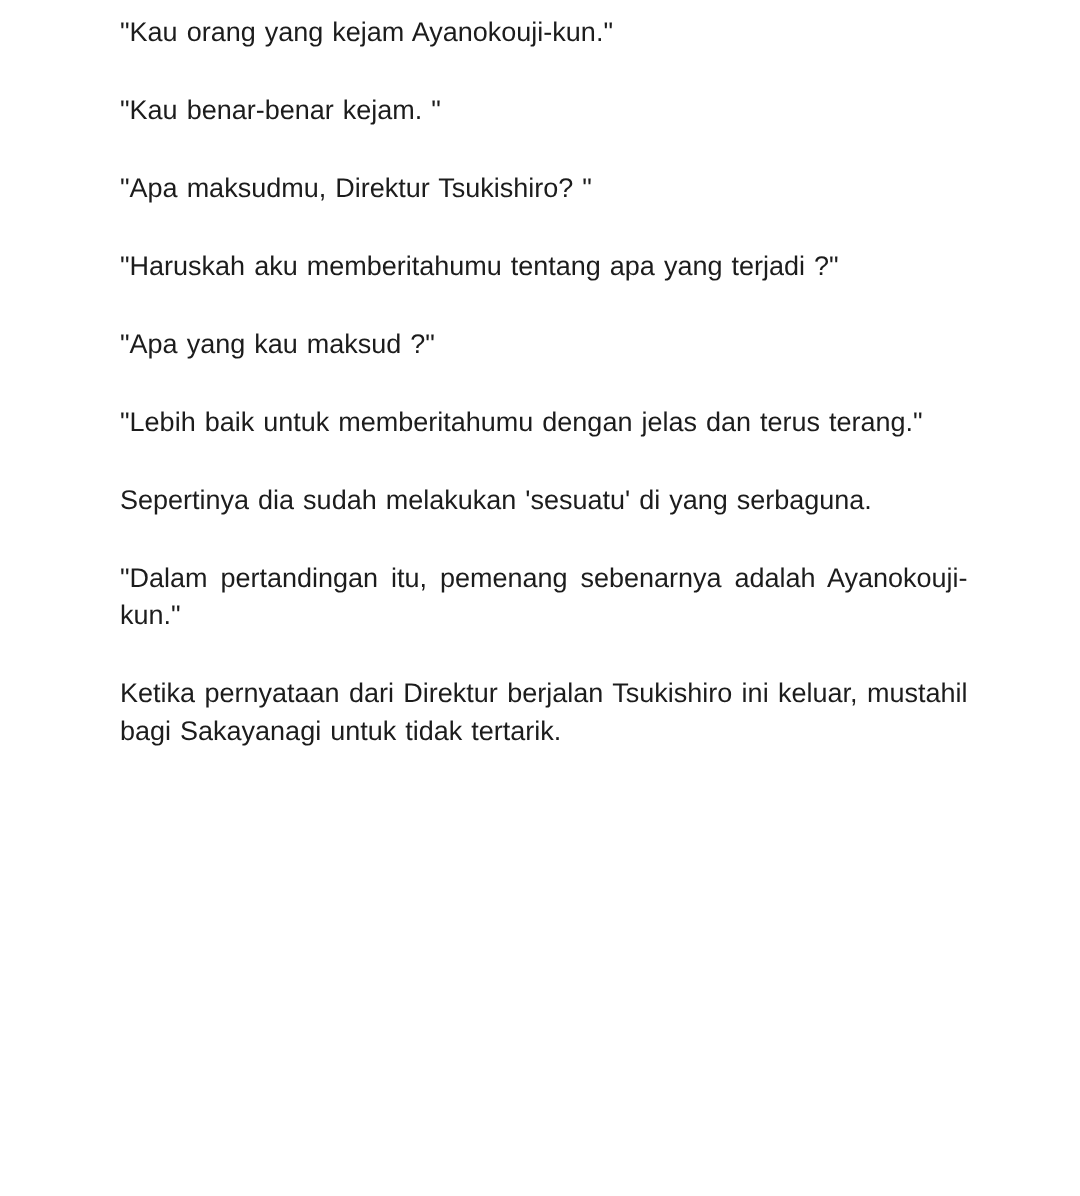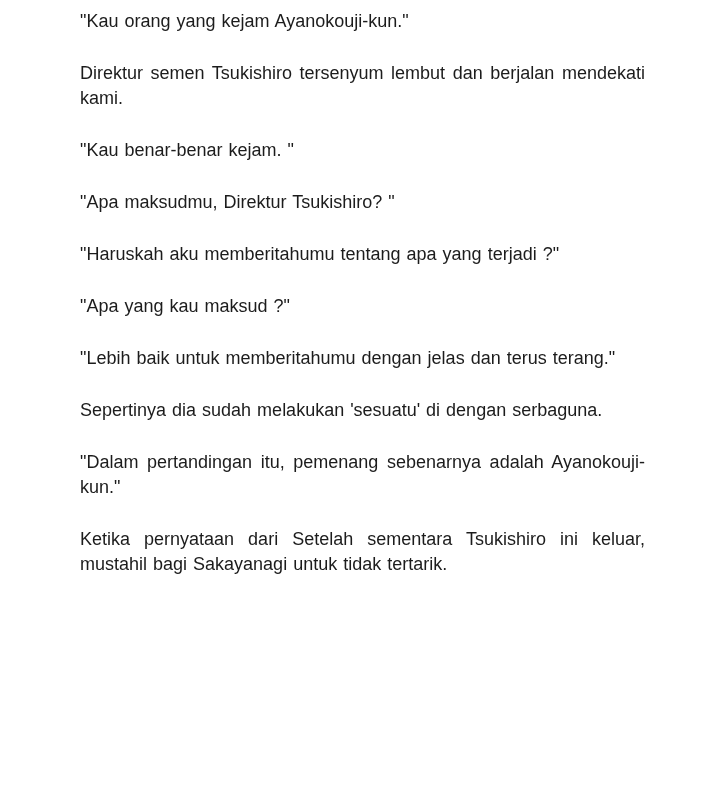--- a/index.html
+++ b/index.html
@@ -27,22 +27,21 @@
     color: #1c1c1c;
     text-align: justify;
     word-spacing: 1px;
   }
 </style>
 </head>
 <body>
 
 <div class="page">
   <p>"Kau orang yang kejam Ayanokouji-kun."</p>
-  <p>Direktur semen Tsukishiro tersenyum lembut dan berjalan mendekati kami.</p>
   <p>"Kau benar-benar kejam. "</p>
   <p>"Apa maksudmu, Direktur Tsukishiro? "</p>
   <p>"Haruskah aku memberitahumu tentang apa yang terjadi ?"</p>
   <p>"Apa yang kau maksud ?"</p>
   <p>"Lebih baik untuk memberitahumu dengan jelas dan terus terang."</p>
-  <p>Sepertinya dia sudah melakukan 'sesuatu' di dengan serbaguna.</p>
+  <p>Sepertinya dia sudah melakukan 'sesuatu' di yang serbaguna.</p>
   <p>"Dalam pertandingan itu, pemenang sebenarnya adalah Ayanokouji-kun."</p>
-  <p>Ketika pernyataan dari Setelah sementara Tsukishiro ini keluar, mustahil bagi Sakayanagi untuk tidak tertarik.</p>
+  <p>Ketika pernyataan dari Direktur berjalan Tsukishiro ini keluar, mustahil bagi Sakayanagi untuk tidak tertarik.</p>
 </div>
 
 </body></html>

